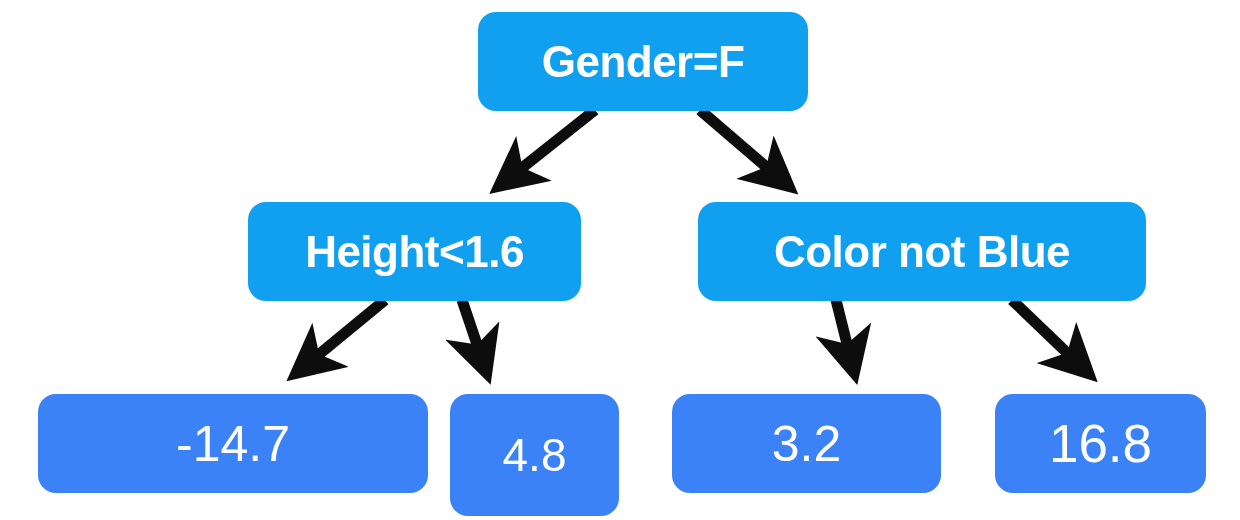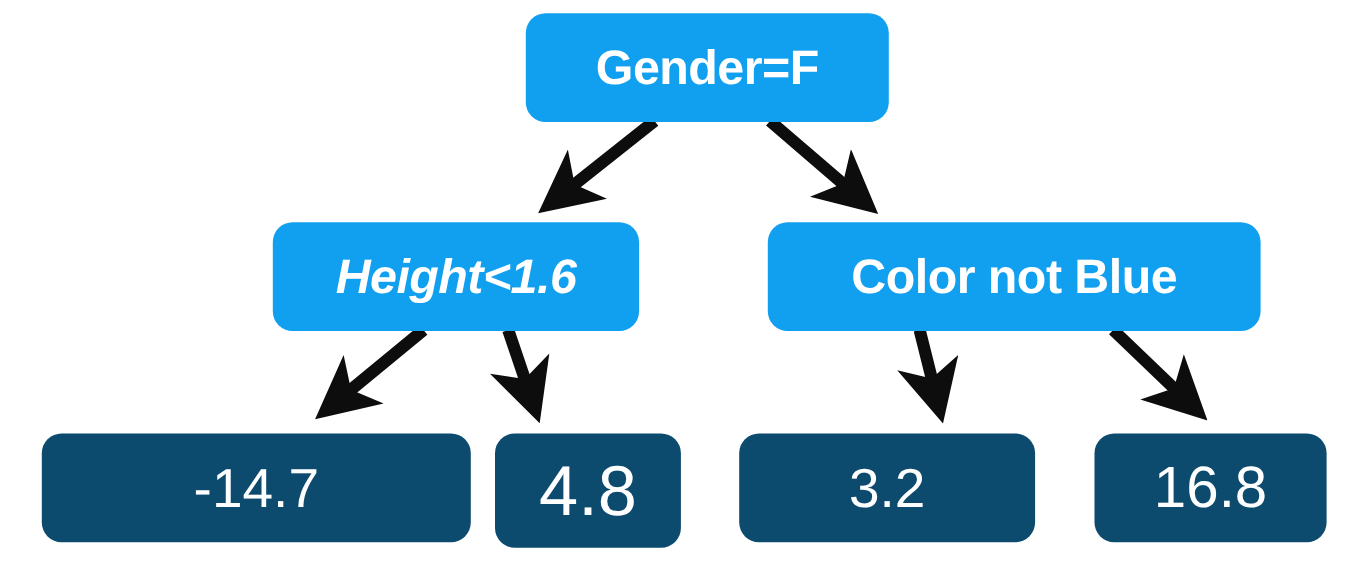--- a/index.html
+++ b/index.html
@@ -33,21 +33,21 @@
     text-align: right;
     line-height: 1;
   }
   .node-decision {
     background: #10a0ef;
     color: #ffffff;
     font-weight: bold;
     letter-spacing: -0.5px;
   }
   .node-leaf {
-    background: #0c4a6e;
+    background: #3b82f6;
     color: #ffffff;
     font-weight: normal;
     letter-spacing: 0px;
   }
   .node-label {
     display: block;
     white-space: nowrap;
   }
 
   
@@ -58,43 +58,42 @@
     height: 99px;
     font-size: 44px;
   }
   
   #node-height {
     left: 248px;
     top: 202px;
     width: 333px;
     height: 99px;
     font-size: 44px;
-    font-style: italic;
   }
   #node-color {
     left: 698px;
     top: 202px;
     width: 448px;
     height: 99px;
     font-size: 44px;
   }
   
   #leaf-1 {
     left: 38px;
     top: 394px;
     width: 390px;
     height: 99px;
     font-size: 50px;
   }
   #leaf-2 {
     left: 450px;
     top: 394px;
     width: 169px;
-    height: 104px;
-    font-size: 64px;
+    height: 122px;
+    font-size: 46px;
   }
   #leaf-3 {
     left: 672px;
     top: 394px;
     width: 269px;
     height: 99px;
     font-size: 50px;
   }
   #leaf-4 {
     left: 995px;

